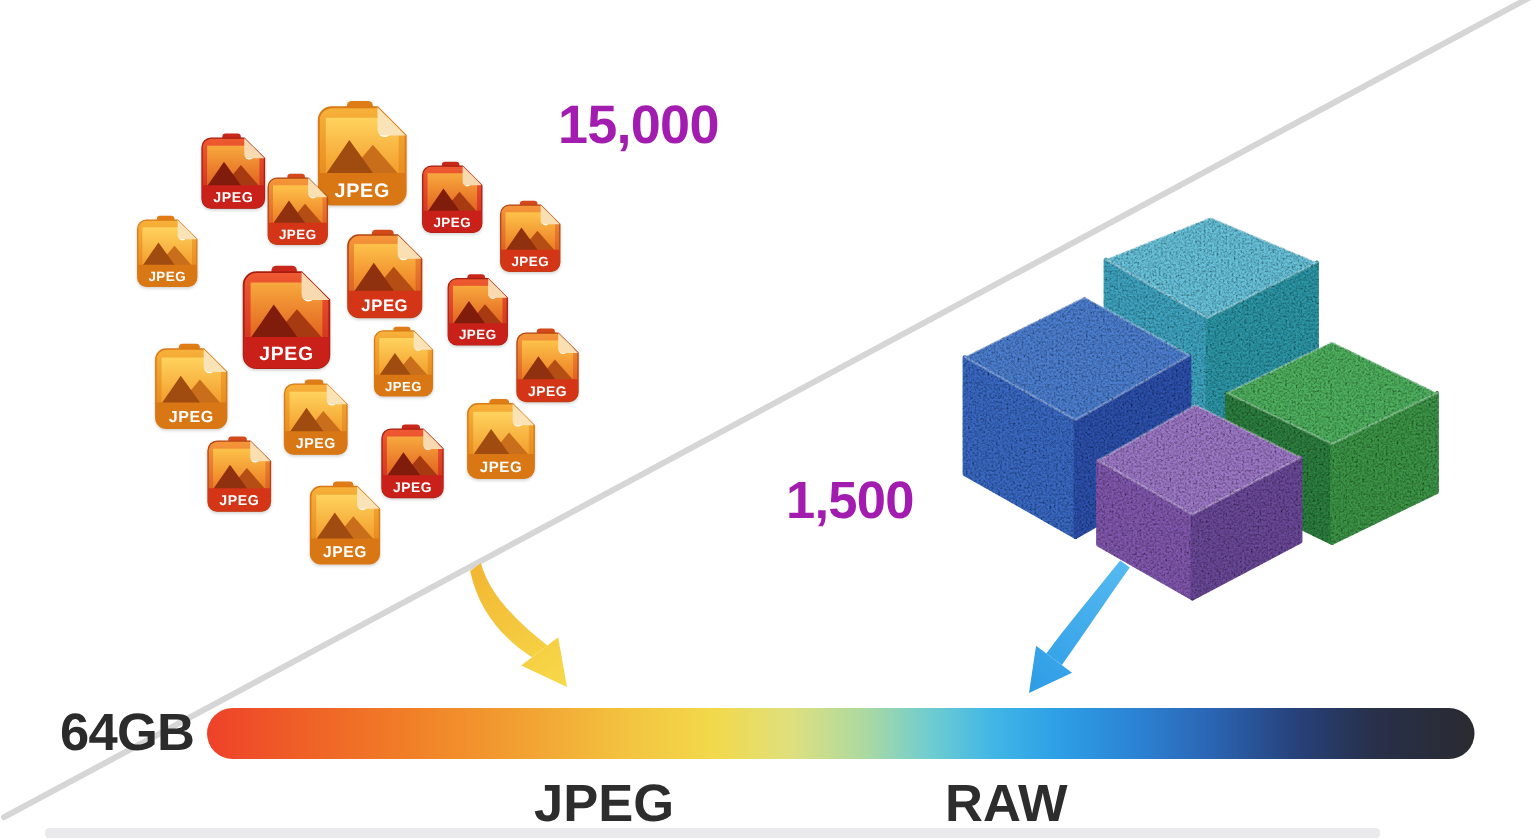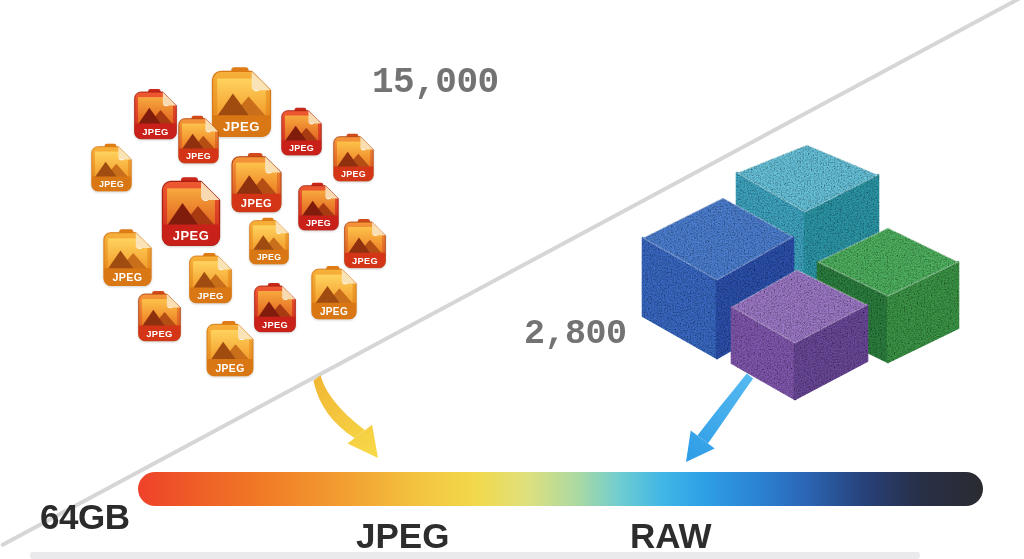--- a/index.html
+++ b/index.html
@@ -14,33 +14,33 @@
   .bottom-strip{
     position:absolute;left:30px;top:552px;width:890px;height:7px;border-radius:3px;
   }
   .svg-defs{position:absolute;width:0;height:0;overflow:hidden;}
   #jpeg-cluster{position:absolute;left:0;top:0;width:430px;height:400px;}
   .jpeg-icon{position:absolute;overflow:visible;filter:drop-shadow(0 1px 1px rgba(0,0,0,0.18));}
   .jpeg-icon .f-label{
     font-family:"Liberation Sans","DejaVu Sans",sans-serif;
     font-weight:bold;font-size:8.4px;fill:#ffffff;letter-spacing:0.3px;
   }
-  .count{position:absolute;font-weight:bold;color:#737373;white-space:nowrap;font-family:Liberation Mono, monospace;}
+  .count{position:absolute;font-weight:bold;color:#a21caf;white-space:nowrap;}
   #jpeg-count{left:372px;top:62px;font-size:36px;letter-spacing:-0.5px;}
   #raw-count{left:524px;top:314px;font-size:35px;letter-spacing:-0.5px;}
   .arrow{position:absolute;overflow:visible;}
   #arrow-jpeg{left:303px;top:368px;width:82px;height:100px;}
   #arrow-raw{left:650px;top:370px;width:105px;height:98px;}
   #cubes{position:absolute;left:630px;top:135px;width:345px;height:270px;overflow:visible;}
   #storage-bar{
     position:absolute;left:138px;top:472px;width:845px;height:34px;border-radius:17px;
   }
   .cap-label{
     position:absolute;left:40px;top:469px;font-size:35px;font-weight:bold;color:#2b2b2b;
-    letter-spacing:-0.5px;white-space:nowrap;margin-top:28px;
+    letter-spacing:-0.5px;white-space:nowrap;
   }
   .bar-label{position:absolute;top:516px;font-size:35px;font-weight:bold;color:#2d2d2d;white-space:nowrap;}
   #bar-label-jpeg{left:356px;}
   #bar-label-raw{left:582px;margin-left:48px;}
 </style>
 </head>
 <body>
 
 <div class="stage">
 
@@ -314,21 +314,21 @@
         <path class="f-m1" d="M4.5 32 L14.5 17.5 L25 32 Z" fill="#a04c10"></path>
         <circle class="f-sun" cx="29.5" cy="13.5" r="2.7" fill="#ffffff"></circle>
       </g>
       <path class="f-fold" d="M26.5 3.5 L38.5 15.5 H29 A2.5 2.5 0 0 1 26.5 13 Z" fill="#fbe3b8"></path>
       <path class="f-banner" d="M1.5 31.5 H38.5 V39.5 A5.5 5.5 0 0 1 33 45 H7 A5.5 5.5 0 0 1 1.5 39.5 Z" fill="#d87713"></path>
       <text class="f-label" x="20" y="41.6" text-anchor="middle">JPEG</text>
     </svg>
     </div>
 
   <div class="count" id="jpeg-count">15,000</div>
-  <div class="count" id="raw-count">2,800</div>
+  <div class="count" id="raw-count">1,500</div>
 
   <svg class="arrow" id="arrow-jpeg" viewBox="0 0 82 100">
     <path fill="url(#grad-arrow-jpeg)" d="M10.4,12.7 C 16,38 30,56 51.6,70.1 L62,62.3 C 42,47 23,28 17.6,7.3 Z"></path>
     <polygon fill="url(#grad-arrow-jpeg)" points="44.5,75.6 69.1,56.8 75,90"></polygon>
   </svg>
 
   <svg class="arrow" id="arrow-raw" viewBox="0 0 105 98">
     <path fill="url(#grad-arrow-raw)" d="M96.8,3.6 C 78,27 63,45 47.5,65.6 L57.9,73.4 C 74,51 87,31 103.2,8.4 Z"></path>
     <polygon fill="url(#grad-arrow-raw)" points="40.7,60.5 64.7,78.5 36,92"></polygon>
   </svg>

